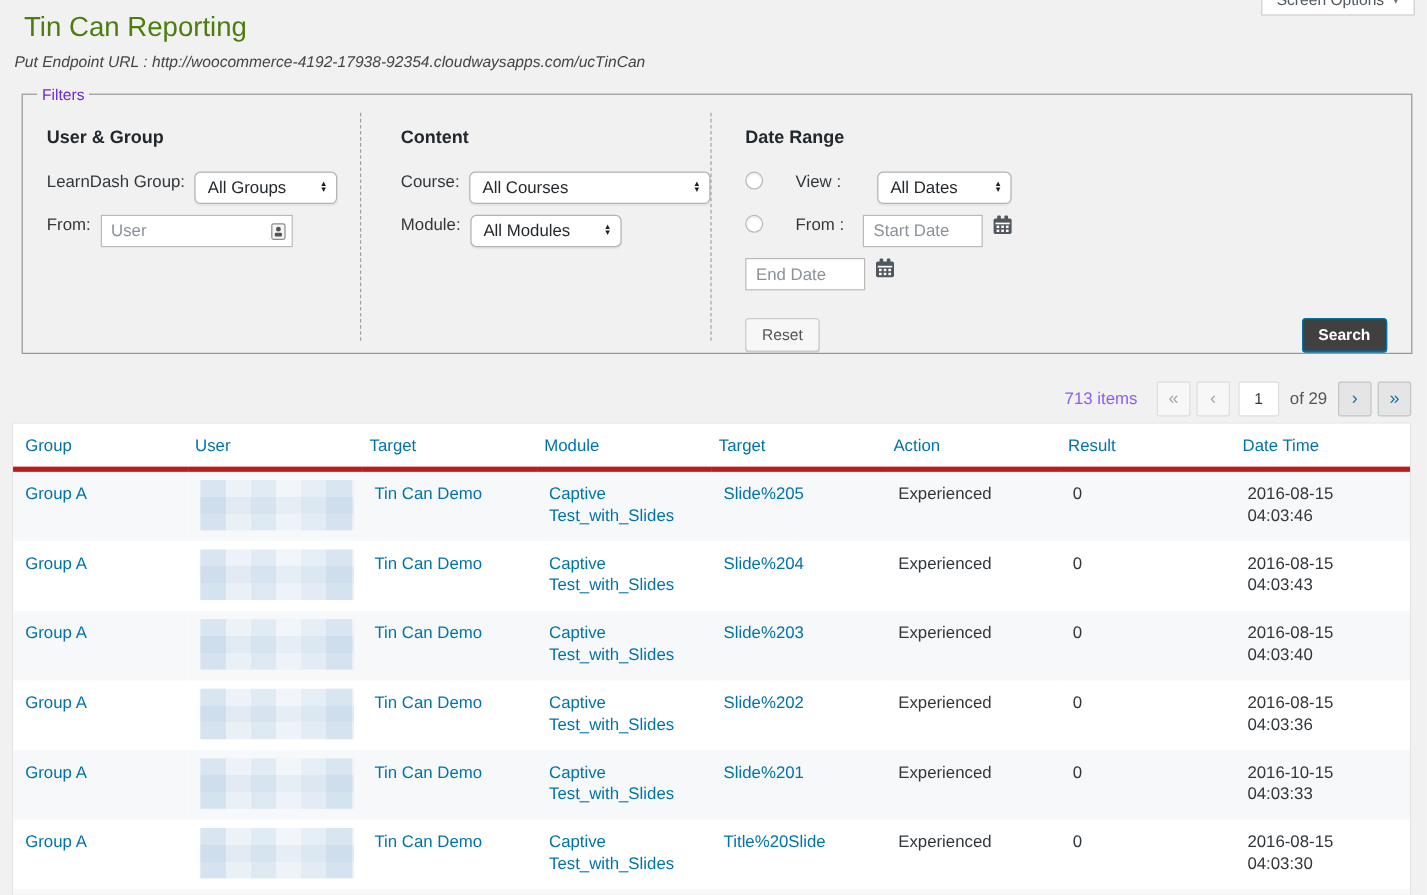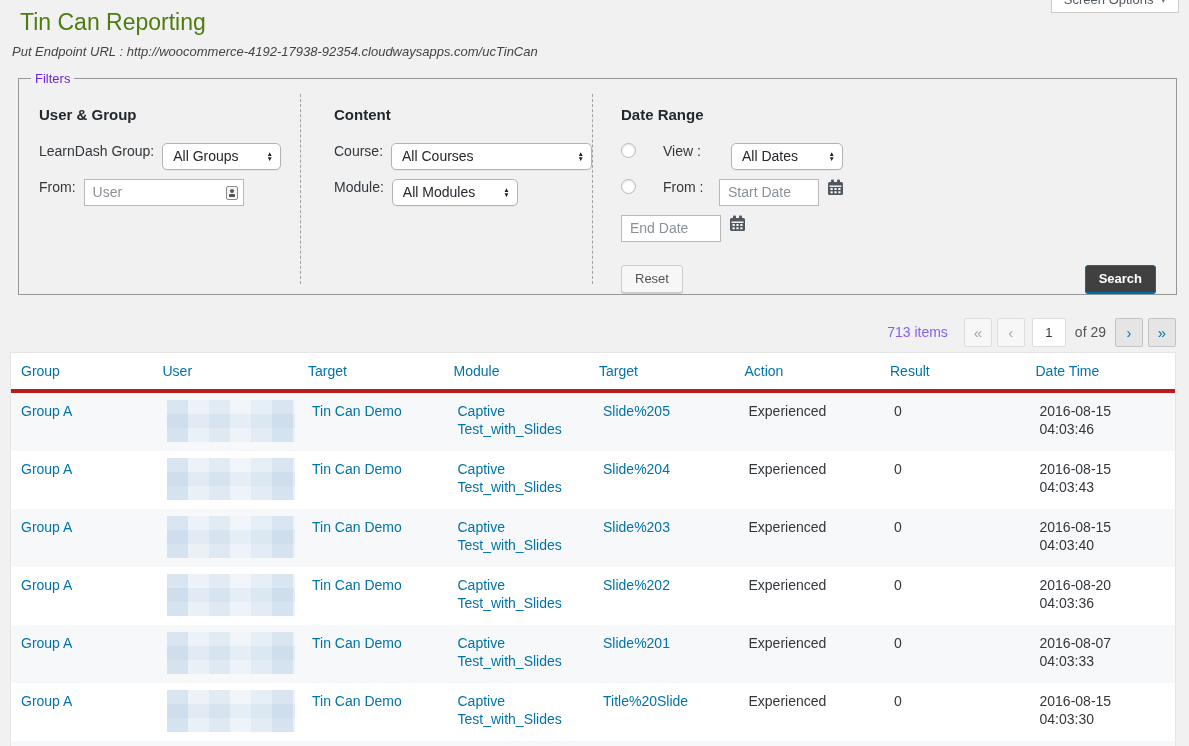--- a/index.html
+++ b/index.html
@@ -307,33 +307,33 @@
       <tr>
         <td><a>Group A</a></td>
         <td>
             <div class="blurblock"></div>
           </td>
         <td><a>Tin Can Demo</a></td>
         <td><a>Captive Test_with_Slides</a></td>
         <td><a>Slide%202</a></td>
         <td>Experienced</td>
         <td>0</td>
-        <td>2016-08-20 04:03:36</td>
+        <td>2016-08-15 04:03:36</td>
       </tr>
       <tr>
         <td><a>Group A</a></td>
         <td>
             <div class="blurblock"></div>
           </td>
         <td><a>Tin Can Demo</a></td>
         <td><a>Captive Test_with_Slides</a></td>
         <td><a>Slide%201</a></td>
         <td>Experienced</td>
         <td>0</td>
-        <td>2016-08-07 04:03:33</td>
+        <td>2016-10-15 04:03:33</td>
       </tr>
       <tr>
         <td><a>Group A</a></td>
         <td>
             <div class="blurblock"></div>
           </td>
         <td><a>Tin Can Demo</a></td>
         <td><a>Captive Test_with_Slides</a></td>
         <td><a>Title%20Slide</a></td>
         <td>Experienced</td>

